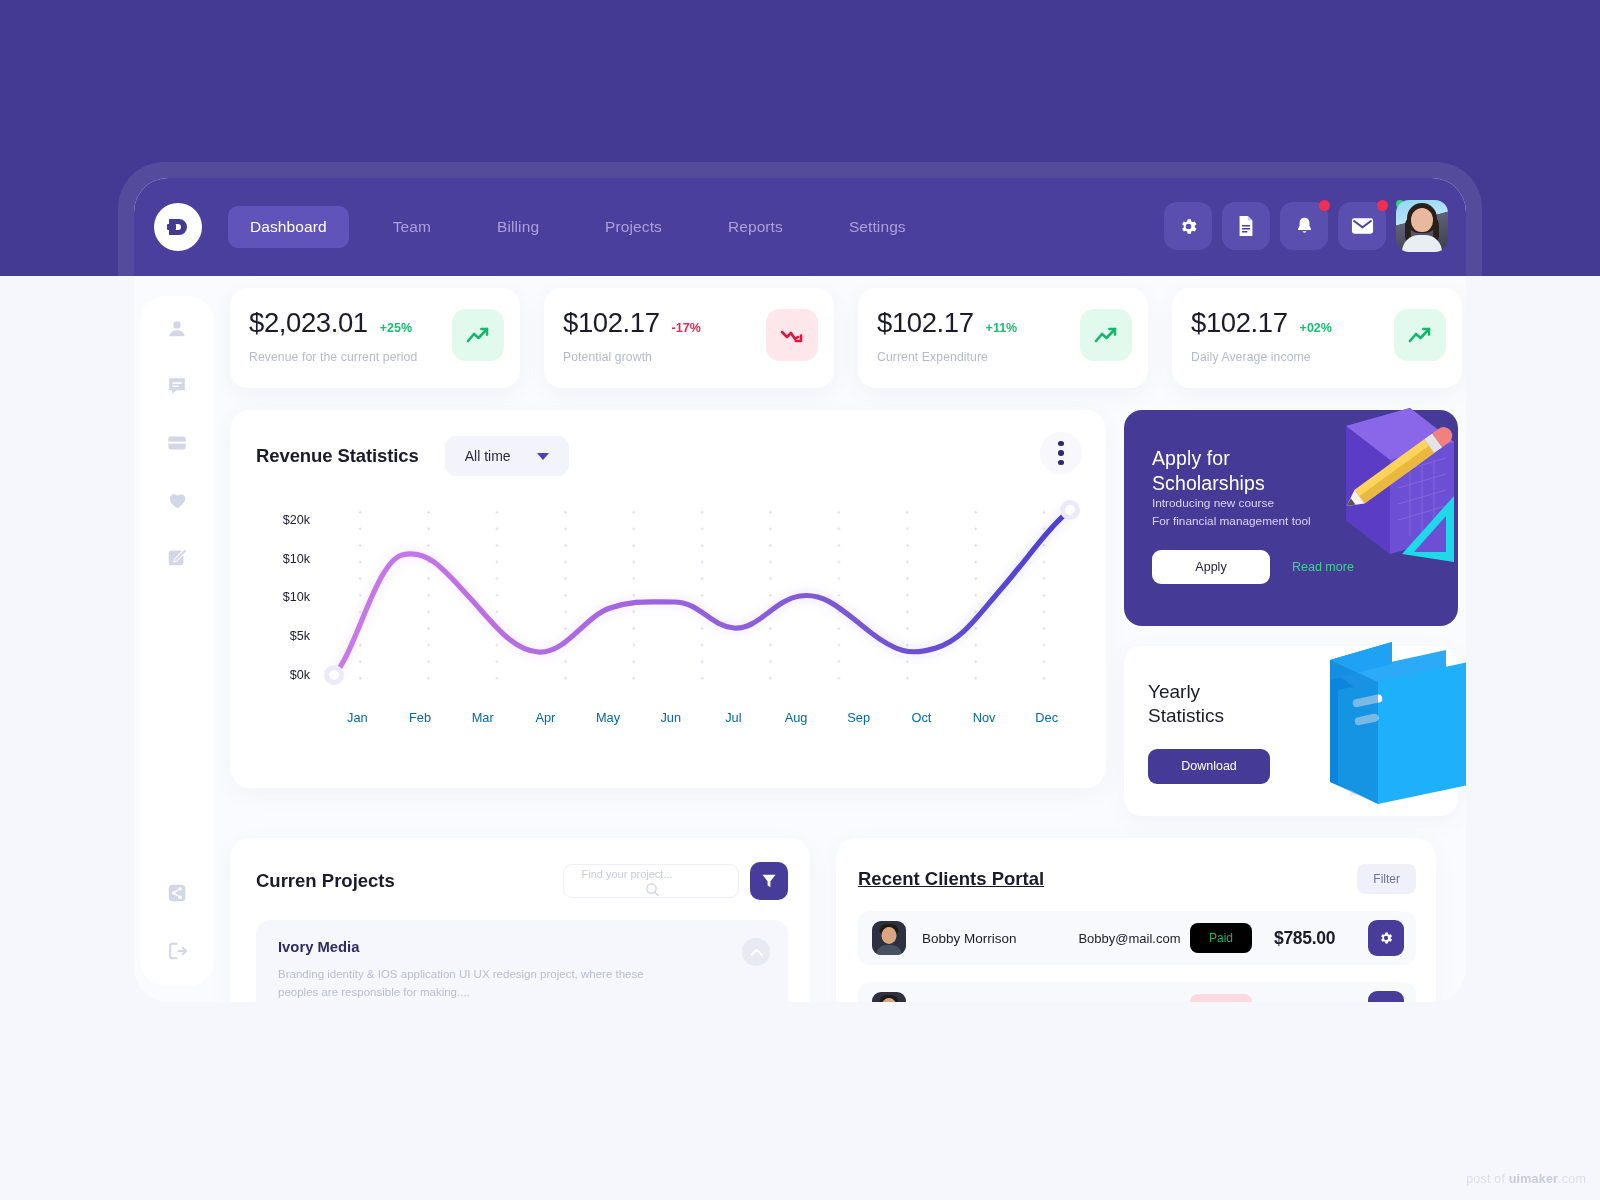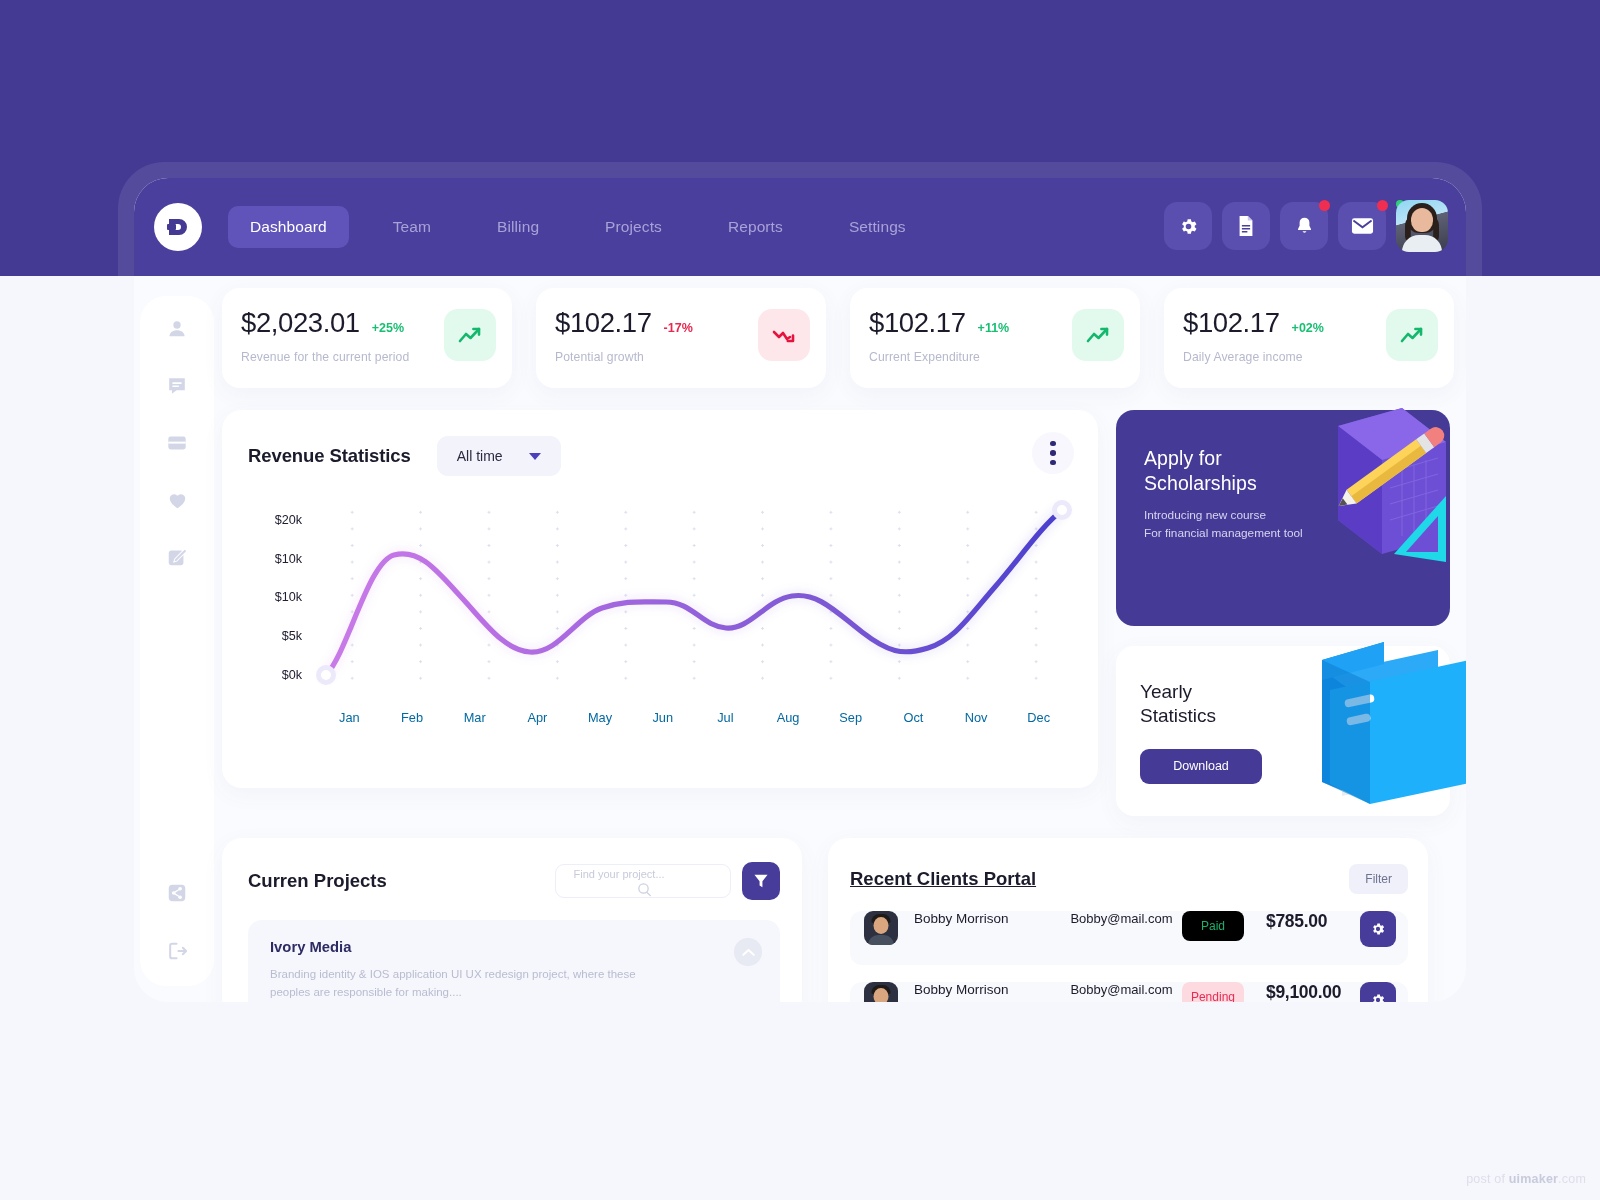--- a/index.html
+++ b/index.html
@@ -91,21 +91,21 @@
   .rail {
     position:absolute; left:6px; top:118px; width:74px; height:690px;
     background:#ffffff; border-radius:26px;
   }
   .rail-top { position:absolute; left:0; top:20px; width:74px; display:flex; flex-direction:column; align-items:center; gap:31px; }
   .rail-bot { position:absolute; left:0; bottom:22px; width:74px; display:flex; flex-direction:column; align-items:center; gap:32px; }
   .rail-ic { width:26px; height:26px; display:flex; align-items:center; justify-content:center; cursor:pointer; }
   .rail-ic svg { display:block; }
 
   
-  .content { position:absolute; left:88px; top:110px; width:1232px; }
+  .content { position:absolute; left:96px; top:110px; width:1232px; }
 
   
   .stats { display:flex; gap:24px; }
   .stat {
     width:296px; height:100px; background:#ffffff; border-radius:18px;
     box-shadow:0 6px 22px rgba(90,95,160,0.055);
     position:relative; padding:19px 18px 0 19px;
   }
   .stat-row { display:flex; align-items:baseline; gap:12px; }
   .stat-val { font-size:27.5px; color:#1b1b2b; font-weight:400; letter-spacing:-.4px; }
@@ -160,21 +160,21 @@
     opacity:.85;
   }
 
   
   .promo-col { width:334px; display:flex; flex-direction:column; gap:20px; }
   .promo {
     position:relative; width:334px; height:216px; border-radius:18px;
     background:#453b96; overflow:visible; padding:36px 0 0 28px;
   }
   .promo-t { font-size:19.5px; line-height:1.26; color:#ffffff; font-weight:400; letter-spacing:.1px; }
-  .promo-s { margin-top:12px; font-size:11.8px; line-height:1.45; color:#d8d4f0; }
+  .promo-s { margin-top:0; font-size:11.8px; line-height:1.45; color:#d8d4f0; }
   .promo-btns { margin-top:20px; display:flex; align-items:center; gap:22px; }
   .btn-apply {
     width:118px; height:34px; background:#ffffff; border-radius:9px;
     display:flex; align-items:center; justify-content:center;
     font-size:12.5px; color:#242438; cursor:pointer;
   }
   .link-read { font-size:12.5px; color:#3fd38c; cursor:pointer; }
   .promo-art { position:absolute; right:-16px; top:-24px; width:180px; height:190px; }
 
   .yearly {
@@ -227,21 +227,21 @@
     box-shadow:0 6px 22px rgba(90,95,160,0.05); padding:26px 20px 22px 22px;
   }
   .cl-head { display:flex; align-items:center; }
   .cl-title { font-size:18.5px; color:#1b1b2b; font-weight:700;text-decoration:underline; }
   .btn-filter {
     margin-left:auto; height:30px; padding:0 16px; background:#eff0f9; border-radius:8px;
     display:flex; align-items:center; font-size:12px; color:#6e7290; cursor:pointer;
   }
   .cl-row {
     margin-top:17px; height:54px; background:#f8f9fd; border-radius:12px;
-    display:flex; align-items:flex-start; padding:0 12px 0 14px;
+    display:flex; align-items:center; padding:0 12px 0 14px;
   }
   .cl-av {
     width:34px; height:34px; border-radius:9px; overflow:hidden; position:relative;
     background:#2c3040; flex:none;
   }
   .cl-av .f { position:absolute; left:50%; top:6px; transform:translateX(-50%); width:15px;height:17px;border-radius:50%; background:#d9a67f; }
   .cl-av .h { position:absolute; left:50%; top:3px; transform:translateX(-50%); width:19px;height:9px;border-radius:9px 9px 2px 2px; background:#1d1a17; }
   .cl-av .b { position:absolute; left:50%; bottom:0; transform:translateX(-50%); width:26px;height:10px;border-radius:11px 11px 0 0; background:#46505e; }
   .cl-name { margin-left:16px; width:136px; font-size:13.5px; color:#1b1b2b; }
   .cl-mail { width:140px; font-size:13px; color:#1b1b2b;margin-left:48px; }
@@ -512,20 +512,24 @@
           </div>
         </div>
 
         <div class="promo-col">
 
           <div class="promo">
             <div class="promo-t">Apply for</div>
             <div class="promo-t">Scholarships</div>
             <div class="promo-s">Introducing new course</div>
             <div class="promo-s" style="margin-top:1px">For financial management tool</div>
+            <div class="promo-btns">
+              <div class="btn-apply">Apply</div>
+              <div class="link-read">Read more</div>
+            </div>
             <svg class="promo-art" viewBox="0 0 180 190">
               <path d="M52 40 L116 22 L160 56 L160 150 L96 168 L52 134 Z" fill="#6d4fd6"></path>
               <path d="M116 22 L160 56 L96 74 L52 40 Z" fill="#8a67e8"></path>
               <path d="M96 74 L96 168 L52 134 L52 40 Z" fill="#5a3dc4"></path>
               <g stroke="#8f78e6" stroke-width="1" opacity=".55" fill="none">
                 <path d="M104 86 L152 72 M104 102 L152 88 M104 118 L152 104 M104 134 L152 120"></path>
                 <path d="M116 82 L116 150 M128 78 L128 146 M140 74 L140 142"></path>
               </g>
               <path d="M108 168 L160 110 L160 176 Z" fill="#1fd8e8"></path>
               <path d="M120 166 L152 130 L152 166 Z" fill="#6d4fd6"></path>

